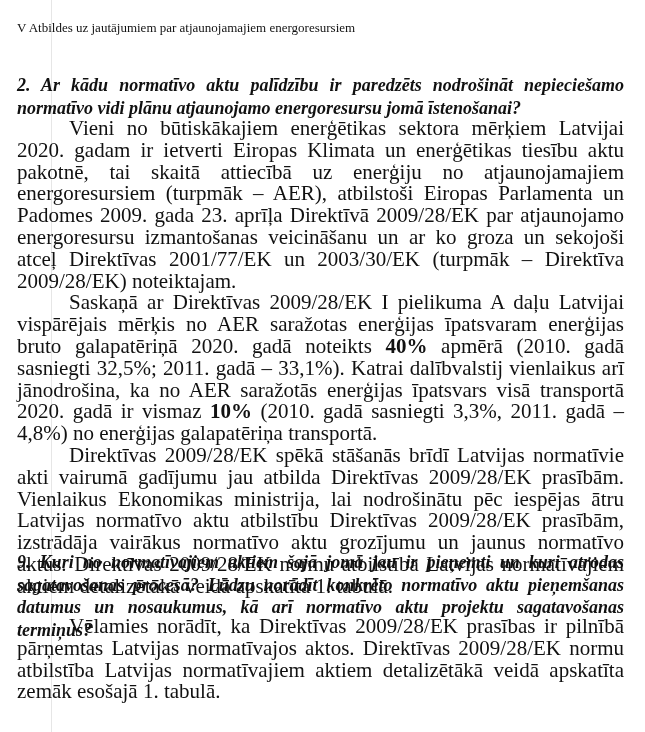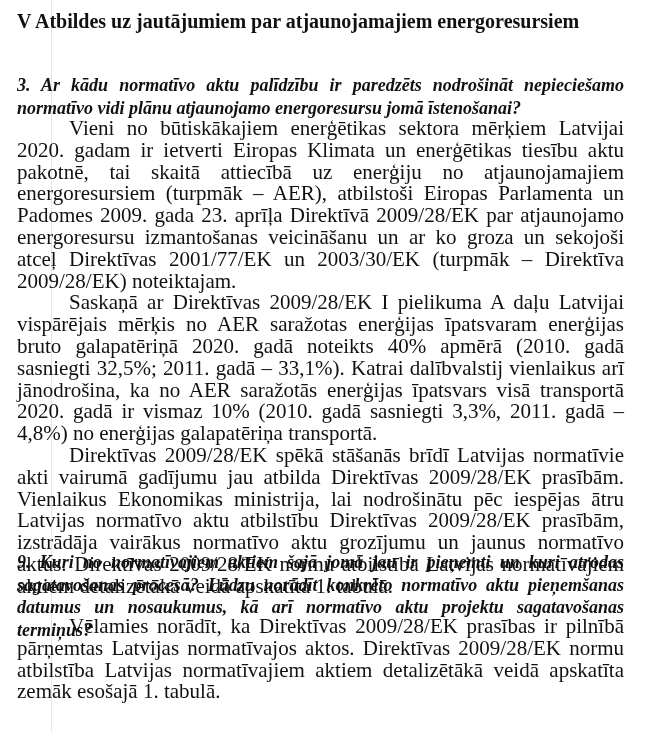--- a/index.html
+++ b/index.html
@@ -8,49 +8,49 @@
     font-family: "Liberation Serif", serif; color: #111;
   }
   .scan-line {
     position: absolute; left: 51px; top: 0; width: 1px; height: 732px;
     background: #e6e6e6;
   }
   .page {
     position: absolute; left: 14px; top: 0; width: 616px;
   }
   .section-title {
-    position: absolute; top: 10px; left: 3px;
-    font-weight: bold; font-size: 20px; letter-spacing: 0;
+    position: absolute; top: 20px; left: 3px;
+    font-weight: normal; font-size: 13px; letter-spacing: 0;
     white-space: nowrap;
   }
   .question {
     font-weight: bold; font-style: italic; font-size: 18px;
     line-height: 22.5px; text-align: justify; text-align-last: auto;
     margin: 0;
   }
   .q1 { position: absolute; top: 74px; left: 3px; width: 607px; }
   .q2 { position: absolute; top: 551px; left: 3px; width: 607px; }
   .para {
     font-size: 21px; line-height: 21.8px; text-align: justify;
     text-indent: 52px; margin: 0; width: 607px;
   }
   .ans1 { position: absolute; top: 118px; left: 3px; }
   .ans2 { position: absolute; top: 616px; left: 3px; }
   .para + .para { margin-top: 0; }
-  b { font-weight: normal; }
+  b { font-weight: bold; }
 </style>
 </head>
 <body>
 
 <div class="scan-line"></div>
 
 <div class="page">
   <div class="section-title">V Atbildes uz jautājumiem par atjaunojamajiem energoresursiem</div>
 
-  <p class="question q1">3. Ar kādu normatīvo aktu palīdzību ir paredzēts nodrošināt nepieciešamo normatīvo vidi plānu atjaunojamo energoresursu jomā īstenošanai?</p>
+  <p class="question q1">2. Ar kādu normatīvo aktu palīdzību ir paredzēts nodrošināt nepieciešamo normatīvo vidi plānu atjaunojamo energoresursu jomā īstenošanai?</p>
 
   <div class="ans1">
     <p class="para">Vieni no būtiskākajiem enerģētikas sektora mērķiem Latvijai 2020. gadam ir ietverti Eiropas Klimata un enerģētikas tiesību aktu pakotnē, tai skaitā attiecībā uz enerģiju no atjaunojamajiem energoresursiem (turpmāk – AER), atbilstoši Eiropas Parlamenta un Padomes 2009. gada 23. aprīļa Direktīvā 2009/28/EK par atjaunojamo energoresursu izmantošanas veicināšanu un ar ko groza un sekojoši atceļ Direktīvas 2001/77/EK un 2003/30/EK (turpmāk – Direktīva 2009/28/EK) noteiktajam.</p>
     <p class="para"><span>Saskaņā ar Direktīvas 2009/28/EK I pielikuma A daļu Latvijai vispārējais mērķis no AER saražotas enerģijas īpatsvaram enerģijas bruto galapatēriņā 2020. gadā noteikts </span><b>40%</b><span> apmērā (2010. gadā sasniegti 32,5%; 2011. gadā – 33,1%). Katrai dalībvalstij vienlaikus arī jānodrošina, ka no AER saražotās enerģijas īpatsvars visā transportā 2020. gadā ir vismaz </span><b>10%</b><span> (2010. gadā sasniegti 3,3%, 2011. gadā – 4,8%) no enerģijas galapatēriņa transportā.</span></p>
     <p class="para">Direktīvas 2009/28/EK spēkā stāšanās brīdī Latvijas normatīvie akti vairumā gadījumu jau atbilda Direktīvas 2009/28/EK prasībām. Vienlaikus Ekonomikas ministrija, lai nodrošinātu pēc iespējas ātru Latvijas normatīvo aktu atbilstību Direktīvas 2009/28/EK prasībām, izstrādāja vairākus normatīvo aktu grozījumu un jaunus normatīvo aktus. Direktīvas 2009/28/EK normu atbilstība Latvijas normatīvajiem aktiem detalizētākā veidā apskatīta 1. tabulā.</p>
   </div>
 
   <p class="question q2">9. Kuri no normatīvajiem aktiem šajā jomā jau ir pieņemti un kuri atrodas sagatavošanas procesā? Lūdzu norādīt konkrēto normatīvo aktu pieņemšanas datumus un nosaukumus, kā arī normatīvo aktu projektu sagatavošanas termiņus?</p>
 
   <div class="ans2">

